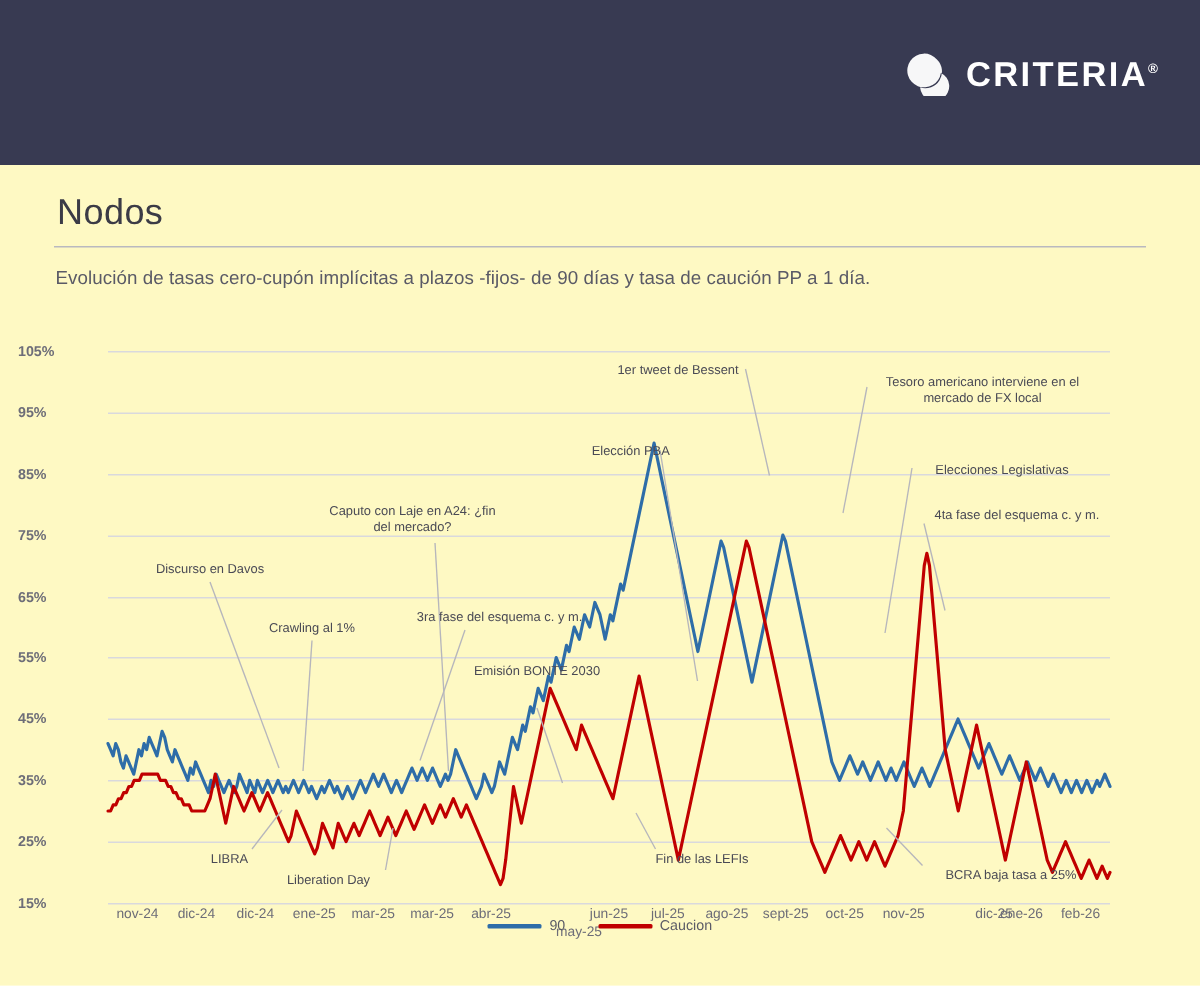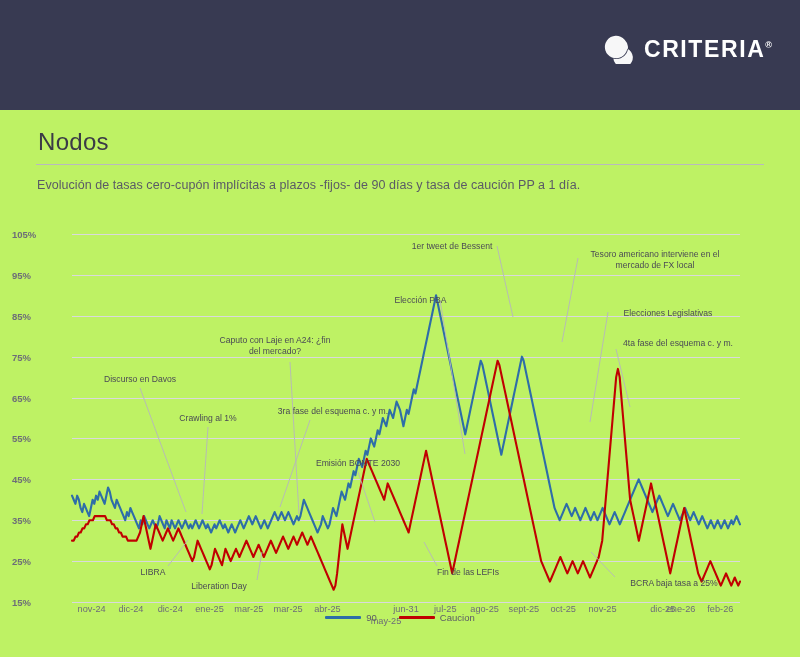--- a/index.html
+++ b/index.html
@@ -3,21 +3,21 @@
 <meta charset="utf-8">
 <style>
   html,body{margin:0;padding:0;}
   body{
     width:800px;height:657px;
     background:#ffffff;
     font-family:"Liberation Sans", sans-serif;
     overflow:hidden;
     position:relative;
   }
-  #page{position:absolute;inset:0;background:#bef264;}
+  #page{position:absolute;inset:0;background:#fef9c3;}
 
   
   .header{
     position:absolute;left:0;top:0;width:800px;height:110px;
     background:#383a52;
   }
   .brand{
     position:absolute;right:28px;top:34px;
     display:flex;align-items:center;gap:10px;
   }
@@ -134,21 +134,21 @@
       </div>
     <div id="xticks">
         <div class="xtick" style="left: 91.6471px;">nov-24</div>
         <div class="xtick" style="left: 130.941px;">dic-24</div>
         <div class="xtick" style="left: 170.235px;">dic-24</div>
         <div class="xtick" style="left: 209.529px;">ene-25</div>
         <div class="xtick" style="left: 248.824px;">mar-25</div>
         <div class="xtick" style="left: 288.118px;">mar-25</div>
         <div class="xtick" style="left: 327.412px;">abr-25</div>
         <div class="xtick" style="left: 386px; margin-top: 12px;">may-25</div>
-        <div class="xtick" style="left: 406px;">jun-31</div>
+        <div class="xtick" style="left: 406px;">jun-25</div>
         <div class="xtick" style="left: 445.294px;">jul-25</div>
         <div class="xtick" style="left: 484.588px;">ago-25</div>
         <div class="xtick" style="left: 523.882px;">sept-25</div>
         <div class="xtick" style="left: 563.176px;">oct-25</div>
         <div class="xtick" style="left: 602.471px;">nov-25</div>
         <div class="xtick" style="left: 641.765px; margin-left: 21px;">dic-25</div>
         <div class="xtick" style="left: 681.059px;">ene-26</div>
         <div class="xtick" style="left: 720.353px;">feb-26</div>
       </div>
 
@@ -167,21 +167,21 @@
         <path d="M257 358 L262 330" stroke="#b6b6bc" stroke-width="0.9" fill="none"></path>
         <path d="M437 344 L424 320" stroke="#b6b6bc" stroke-width="0.9" fill="none"></path>
         <path d="M615 355 L591 330" stroke="#b6b6bc" stroke-width="0.9" fill="none"></path>
       </svg>
     <div id="annos">
         <div class="anno c" style="left: 140px; top: 152px;">Discurso en Davos</div>
         <div class="anno c" style="left: 208px; top: 191px;">Crawling al 1%</div>
         <div class="anno c" style="left: 275px; top: 113px;">Caputo con Laje en A24: ¿fin
 del mercado?</div>
         <div class="anno c" style="left: 333px; top: 184px;">3ra fase del esquema c. y m.</div>
-        <div class="anno c" style="left: 358px; top: 236px;">Emisión BONTE 2030</div>
+        <div class="anno c" style="left: 358px; top: 220px;">Emisión BONTE 2030</div>
         <div class="anno c" style="left: 408px; top: 73px; padding-left: 25px;">Elección PBA</div>
         <div class="anno c" style="left: 452px; top: 19px;">1er tweet de Bessent</div>
         <div class="anno c" style="left: 655px; top: 27px;">Tesoro americano interviene en el
 mercado de FX local</div>
         <div class="anno c" style="left: 668px; top: 86px;">Elecciones Legislativas</div>
         <div class="anno c" style="left: 678px; top: 116px;">4ta fase del esquema c. y m.</div>
         <div class="anno c" style="left: 153px; top: 345px;">LIBRA</div>
         <div class="anno c" style="left: 219px; top: 359px;">Liberation Day</div>
         <div class="anno c" style="left: 468px; top: 345px;">Fin de las LEFIs</div>
         <div class="anno c" style="left: 674px; top: 356px;">BCRA baja tasa a 25%</div>

